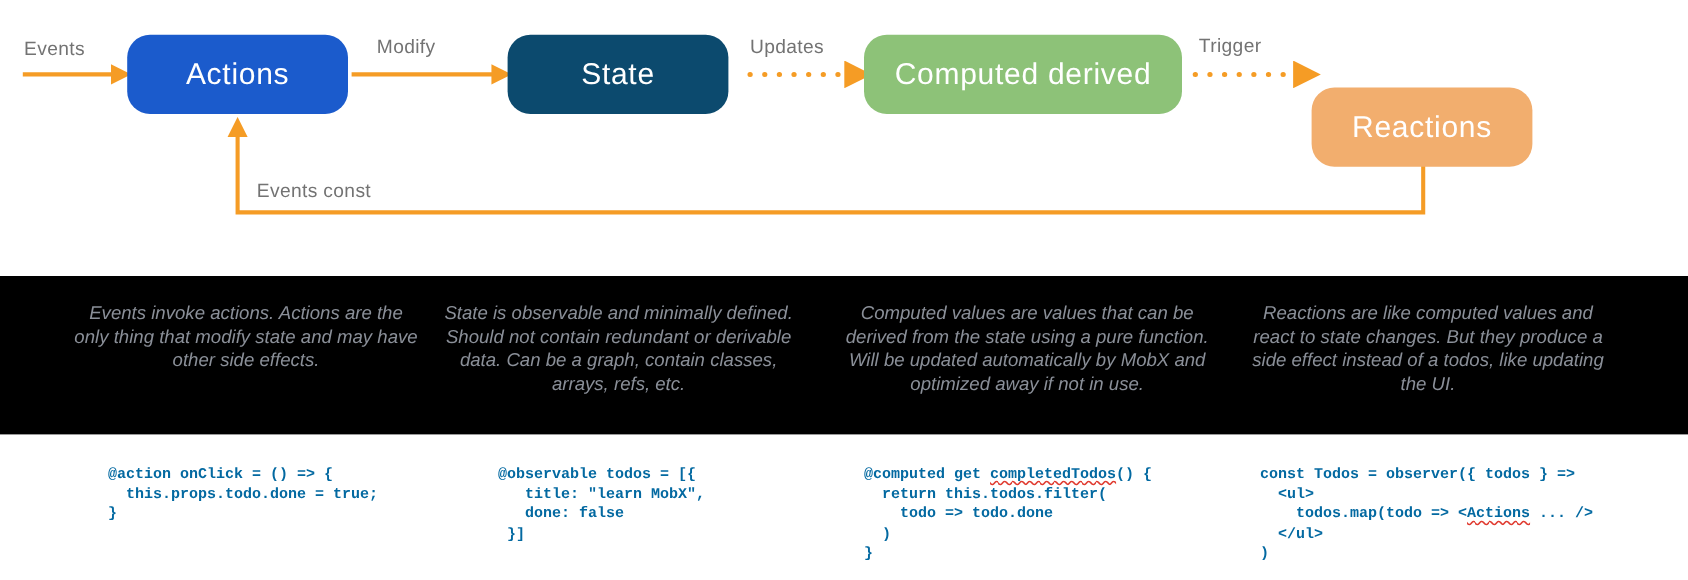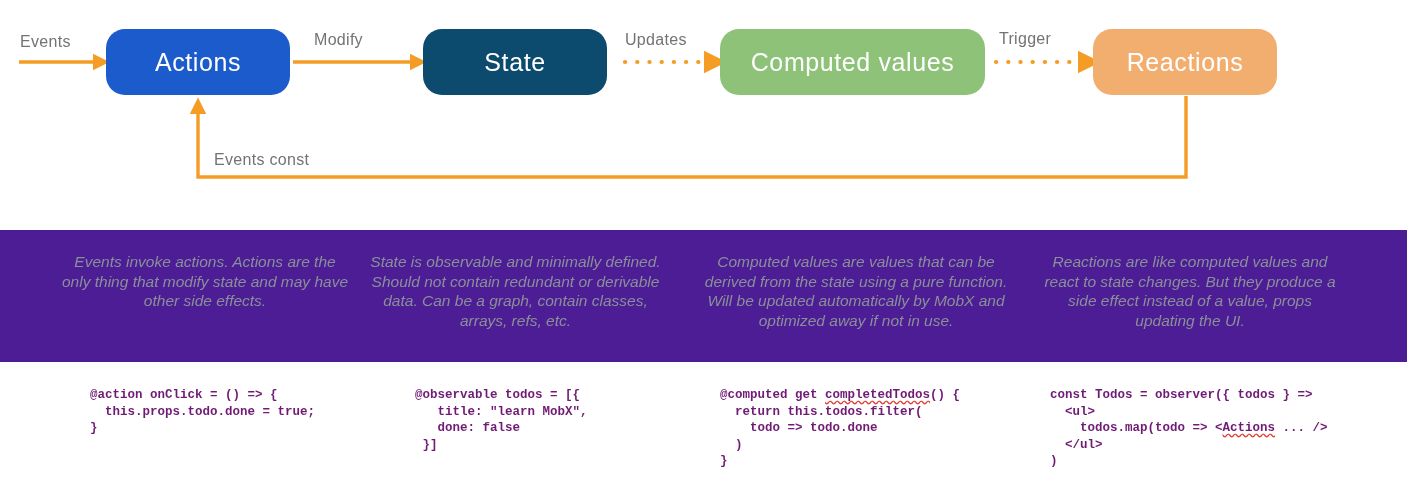--- a/index.html
+++ b/index.html
@@ -34,21 +34,21 @@
     color: #ffffff;
     font-size: 25px;
     font-weight: 300;
     letter-spacing: 0.6px;
     font-family: "Liberation Sans", sans-serif;
     box-sizing: border-box;
   }
   #box-actions   { left: 106px;  width: 184px; background: #1B5BCC; }
   #box-state     { left: 423px;  width: 184px; background: #0c4a6e; }
   #box-computed  { left: 720px;  width: 265px; background: #8DC278; }
-  #box-reactions { left: 1093px; width: 184px; background: #F2AE6E; }
+  #box-reactions { left: 1093px; width: 184px; background: #F2AE6E; margin-top: 44px; }
 
   
   .edge-label {
     position: absolute;
     color: #737373;
     font-size: 16px;
     font-weight: 300;
     letter-spacing: 0.3px;
     white-space: nowrap;
     font-family: "Liberation Sans", sans-serif;
@@ -59,21 +59,21 @@
   #label-trigger       { left: 999px;  top: 30px; text-align: center; }
   #label-events-invoke { left: 214px;  top: 151px; }
 
   
   #description-band {
     position: absolute;
     left: 0;
     top: 230px;
     width: 1407px;
     height: 132px;
-    background: #4c1d95;
+    background: #000000;
   }
   .desc-col {
     position: absolute;
     top: 22px;
     color: #8A8F98;
     font-size: 15.5px;
     font-style: italic;
     font-weight: 400;
     line-height: 19.5px;
     text-align: center;
@@ -81,21 +81,21 @@
   }
   #desc-actions   { left: 60px;   width: 290px; }
   #desc-state     { left: 358px;  width: 315px; }
   #desc-computed  { left: 700px;  width: 312px; }
   #desc-reactions { left: 1040px; width: 300px; }
 
   
   .code-col {
     position: absolute;
     top: 387px;
-    color: #701a75;
+    color: #0369a1;
     font-size: 12.5px;
     font-weight: bold;
     line-height: 16.5px;
     white-space: pre;
     font-family: "Liberation Mono", "DejaVu Sans Mono", monospace;
   }
   #code-actions   { left: 90px; }
   #code-state     { left: 415px; }
   #code-computed  { left: 720px; }
   #code-reactions { left: 1050px; }
@@ -125,34 +125,34 @@
 
   <line x1="625" y1="62" x2="712" y2="62" stroke="#F59C25" stroke-width="4.2" stroke-linecap="round" stroke-dasharray="0.2 12" marker-end="url(#arrowhead-dot)"></line>
 
   <line x1="996" y1="62" x2="1086" y2="62" stroke="#F59C25" stroke-width="4.2" stroke-linecap="round" stroke-dasharray="0.2 12" marker-end="url(#arrowhead-dot)"></line>
 
   <path d="M1186,96 L1186,177 L198,177 L198,107" fill="none" stroke="#F59C25" stroke-width="3.4" marker-end="url(#arrowhead)"></path>
 </svg>
 
 <div class="flow-box" id="box-actions">Actions</div>
 <div class="flow-box" id="box-state">State</div>
-<div class="flow-box" id="box-computed">Computed values</div>
+<div class="flow-box" id="box-computed">Computed derived</div>
 <div class="flow-box" id="box-reactions">Reactions</div>
 
 <div class="edge-label" id="label-events">Events</div>
 <div class="edge-label" id="label-modify">Modify</div>
 <div class="edge-label" id="label-updates">Updates</div>
 <div class="edge-label" id="label-trigger">Trigger</div>
 <div class="edge-label" id="label-events-invoke">Events const</div>
 
 <div id="description-band">
   <div class="desc-col" id="desc-actions">Events invoke actions. Actions are the only thing that modify state and may have other side effects.</div>
   <div class="desc-col" id="desc-computed">Computed values are values that can be derived from the state using a pure function. Will be updated automatically by MobX and optimized away if not in use.</div>
   <div class="desc-col" id="desc-state">State is observable and minimally defined. Should not contain redundant or derivable data. Can be a graph, contain classes, arrays, refs, etc.</div>
-  <div class="desc-col" id="desc-reactions">Reactions are like computed values and react to state changes. But they produce a side effect instead of a value, props updating the UI.</div>
+  <div class="desc-col" id="desc-reactions">Reactions are like computed values and react to state changes. But they produce a side effect instead of a todos, like updating the UI.</div>
 </div>
 
 <div class="code-col" id="code-actions">@action onClick = () =&gt; {
   this.props.todo.done = true;
 }</div>
 
 <div class="code-col" id="code-state">@observable todos = [{
    title: "learn MobX",
    done: false
  }]</div>

